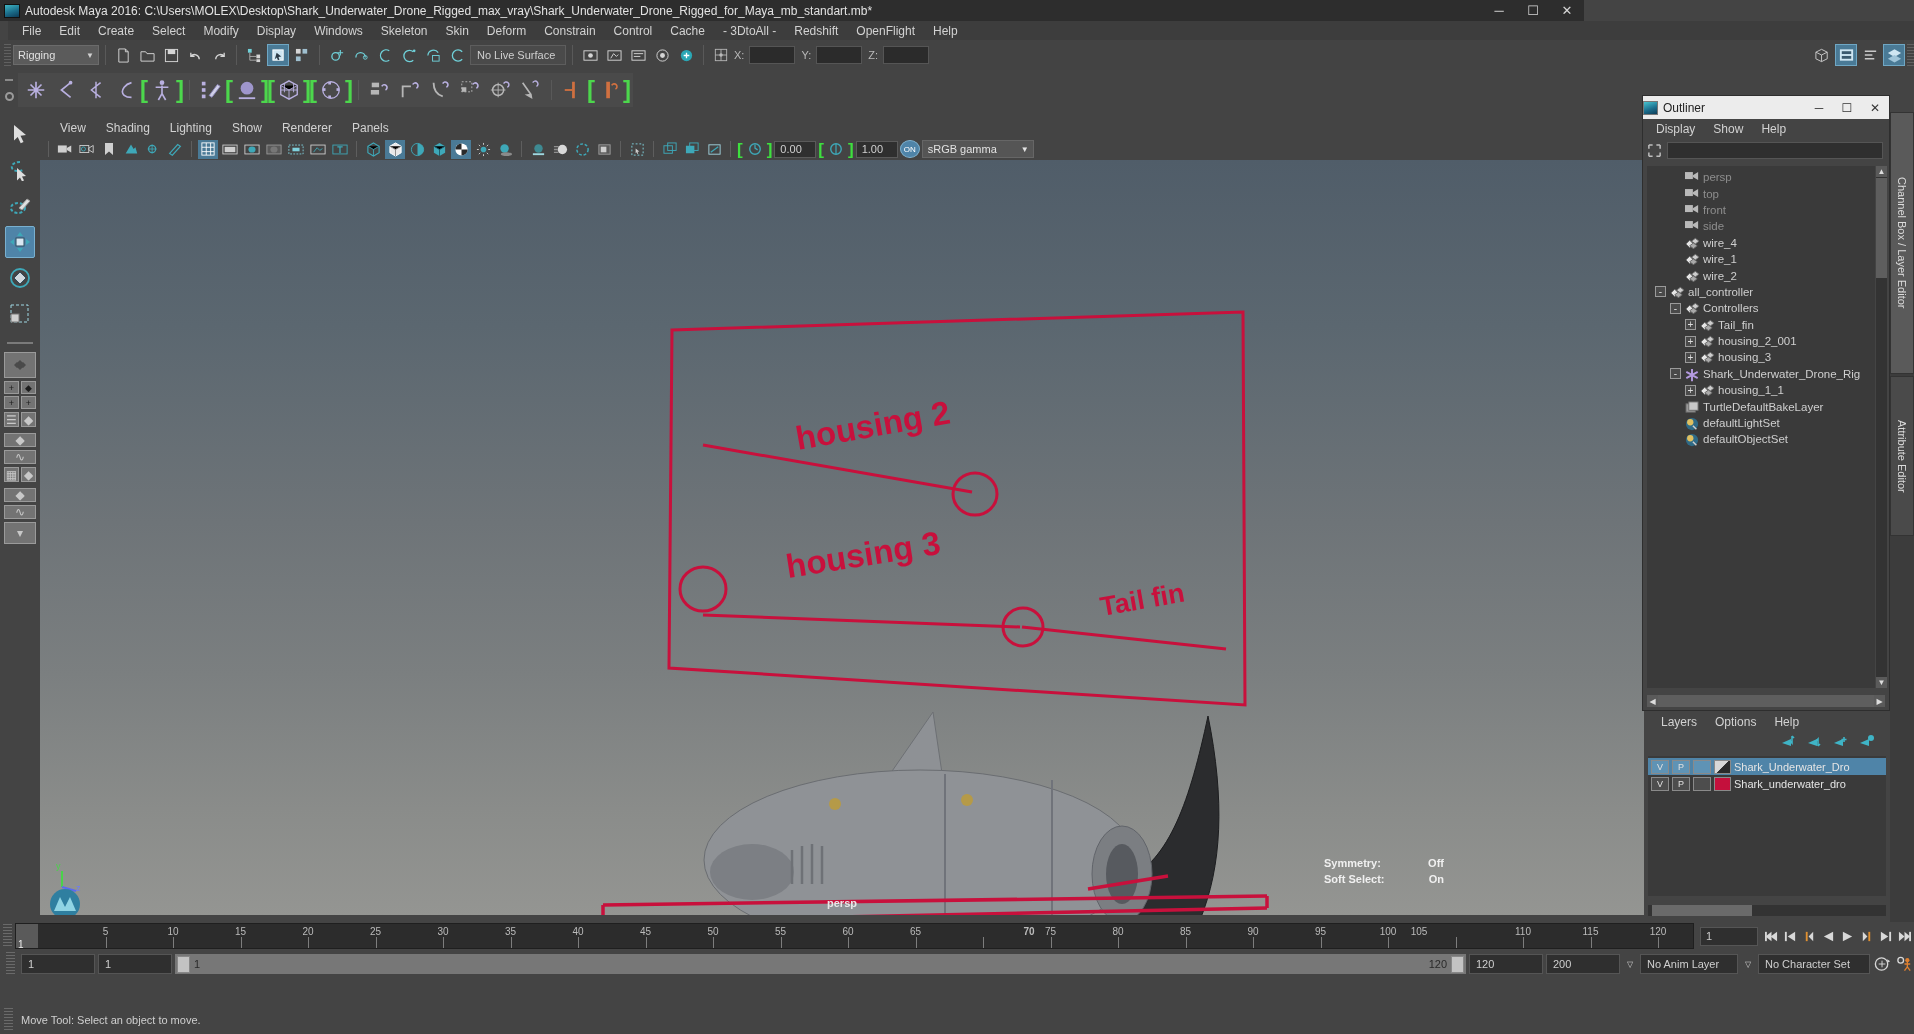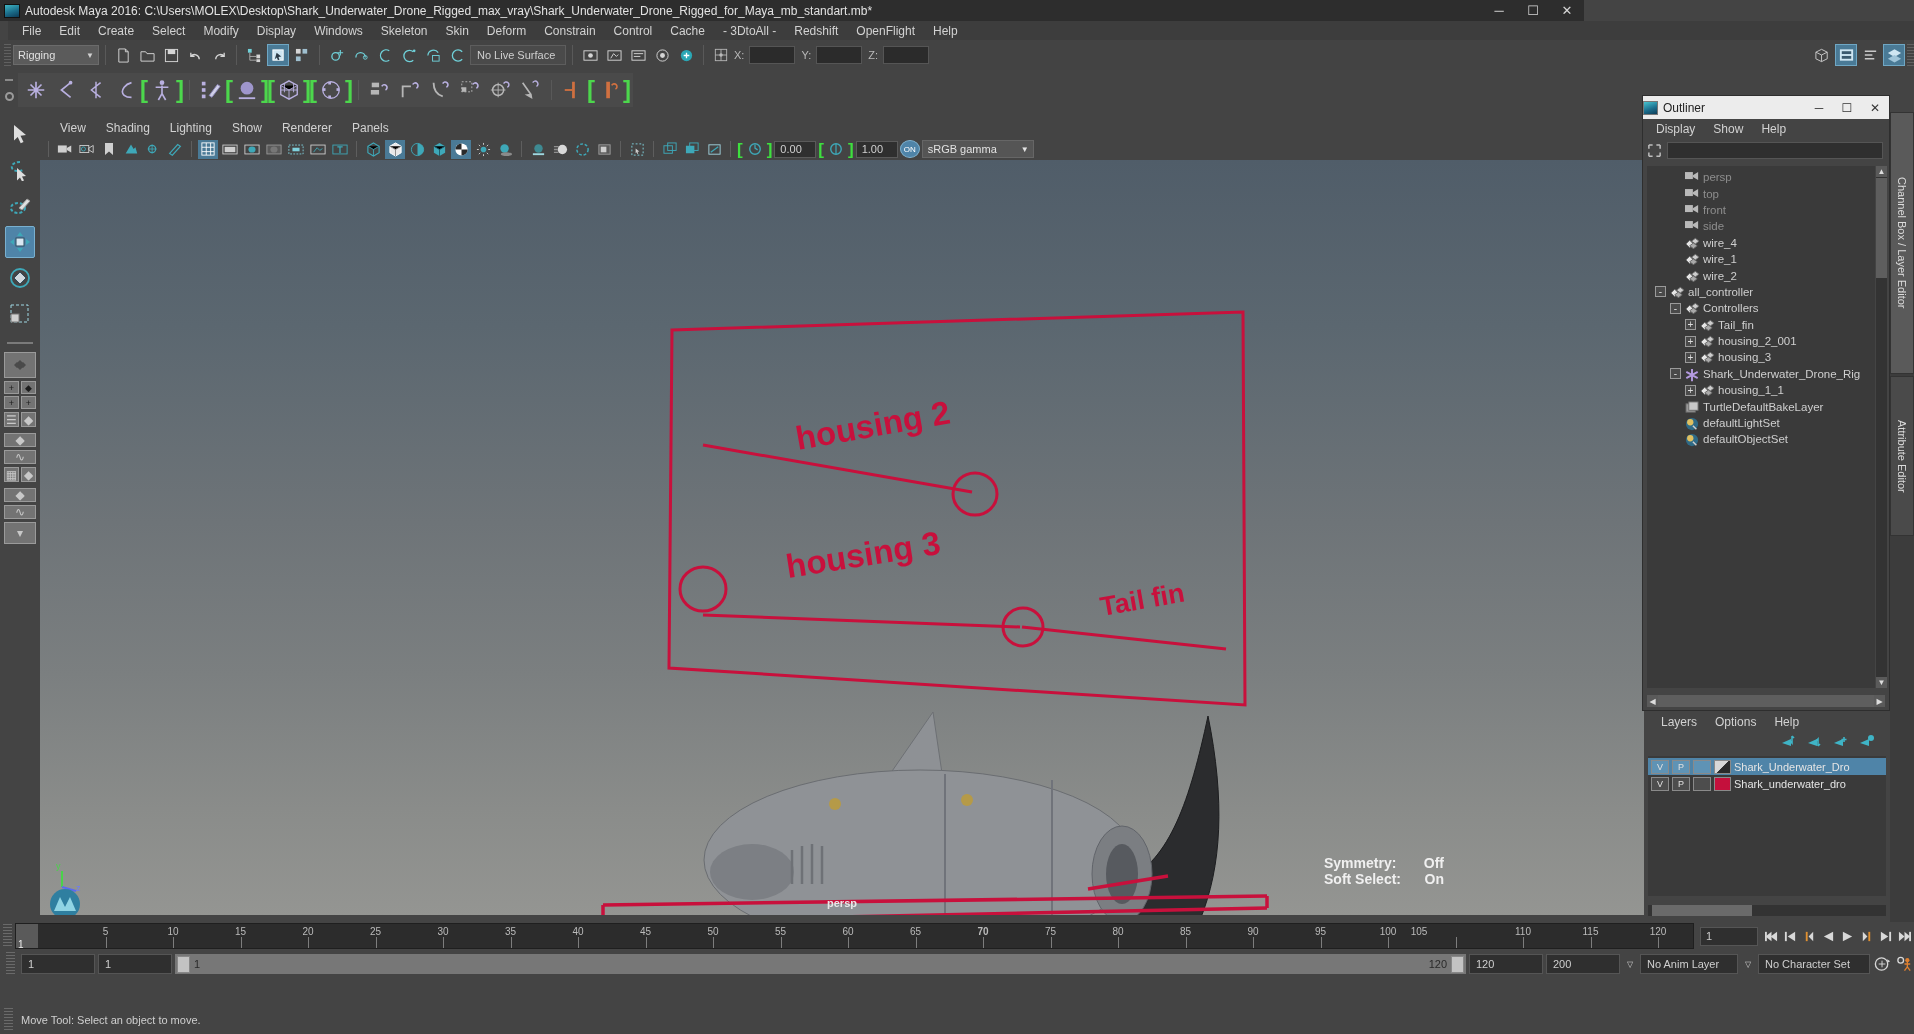--- a/index.html
+++ b/index.html
@@ -139,21 +139,21 @@
      border:1px solid #7fb3d0; flex:0 0 auto;}
 
   .vp-canvas {
     position:absolute; top:42px; left:0; width:1604px; height:755px;
     background: linear-gradient(to bottom, #505d69 0%, #5b6770 22%, #6e7478 48%, #7b7f80 68%, #8a8c8a 86%, #949592 100%);
   }
   .vp-label-persp {
     position:absolute; left:0; right:0; bottom:6px; text-align:center;
     font-size:11px; font-weight:bold; color:#e8e8e8;
   }
-  .sym-info { position:absolute; right:200px; bottom:28px; font-size:14px;
+  .sym-info { position:absolute; right:200px; bottom:28px; font-size:11px;
      font-weight:bold; color:#f0f0f0; text-align:center; line-height:16px;}
   .sym-info .row { display:flex; justify-content:space-between; width:120px;}
   .axis-gizmo { position:absolute; left:14px; bottom:22px; width:40px; height:40px;}
   .maya-logo { position:absolute; left:8px; bottom:-6px; width:34px; height:34px;}
 
   
   .outliner {
     position:absolute; left:1642px; top:95px; width:248px; height:616px;
     background:#444444; border:1px solid #2e2e2e; z-index: 40;
   }
@@ -1271,21 +1271,21 @@
         <div class="tl-tick" style="left: 629.5px;">45</div>
         <div class="tl-mark" style="left: 629.5px;"></div>
         <div class="tl-tick" style="left: 697px;">50</div>
         <div class="tl-mark" style="left: 697px;"></div>
         <div class="tl-tick" style="left: 764.5px;">55</div>
         <div class="tl-mark" style="left: 764.5px;"></div>
         <div class="tl-tick" style="left: 832px;">60</div>
         <div class="tl-mark" style="left: 832px;"></div>
         <div class="tl-tick" style="left: 899.5px;">65</div>
         <div class="tl-mark" style="left: 899.5px;"></div>
-        <div class="tl-tick" style="left: 967px; font-weight: bold;">70</div>
+        <div class="tl-tick" style="left: 1013px; font-weight: bold;">70</div>
         <div class="tl-mark" style="left: 967px;"></div>
         <div class="tl-tick" style="left: 1034.5px;">75</div>
         <div class="tl-mark" style="left: 1034.5px;"></div>
         <div class="tl-tick" style="left: 1102px;">80</div>
         <div class="tl-mark" style="left: 1102px;"></div>
         <div class="tl-tick" style="left: 1169.5px;">85</div>
         <div class="tl-mark" style="left: 1169.5px;"></div>
         <div class="tl-tick" style="left: 1237px;">90</div>
         <div class="tl-mark" style="left: 1237px;"></div>
         <div class="tl-tick" style="left: 1304.5px;">95</div>

